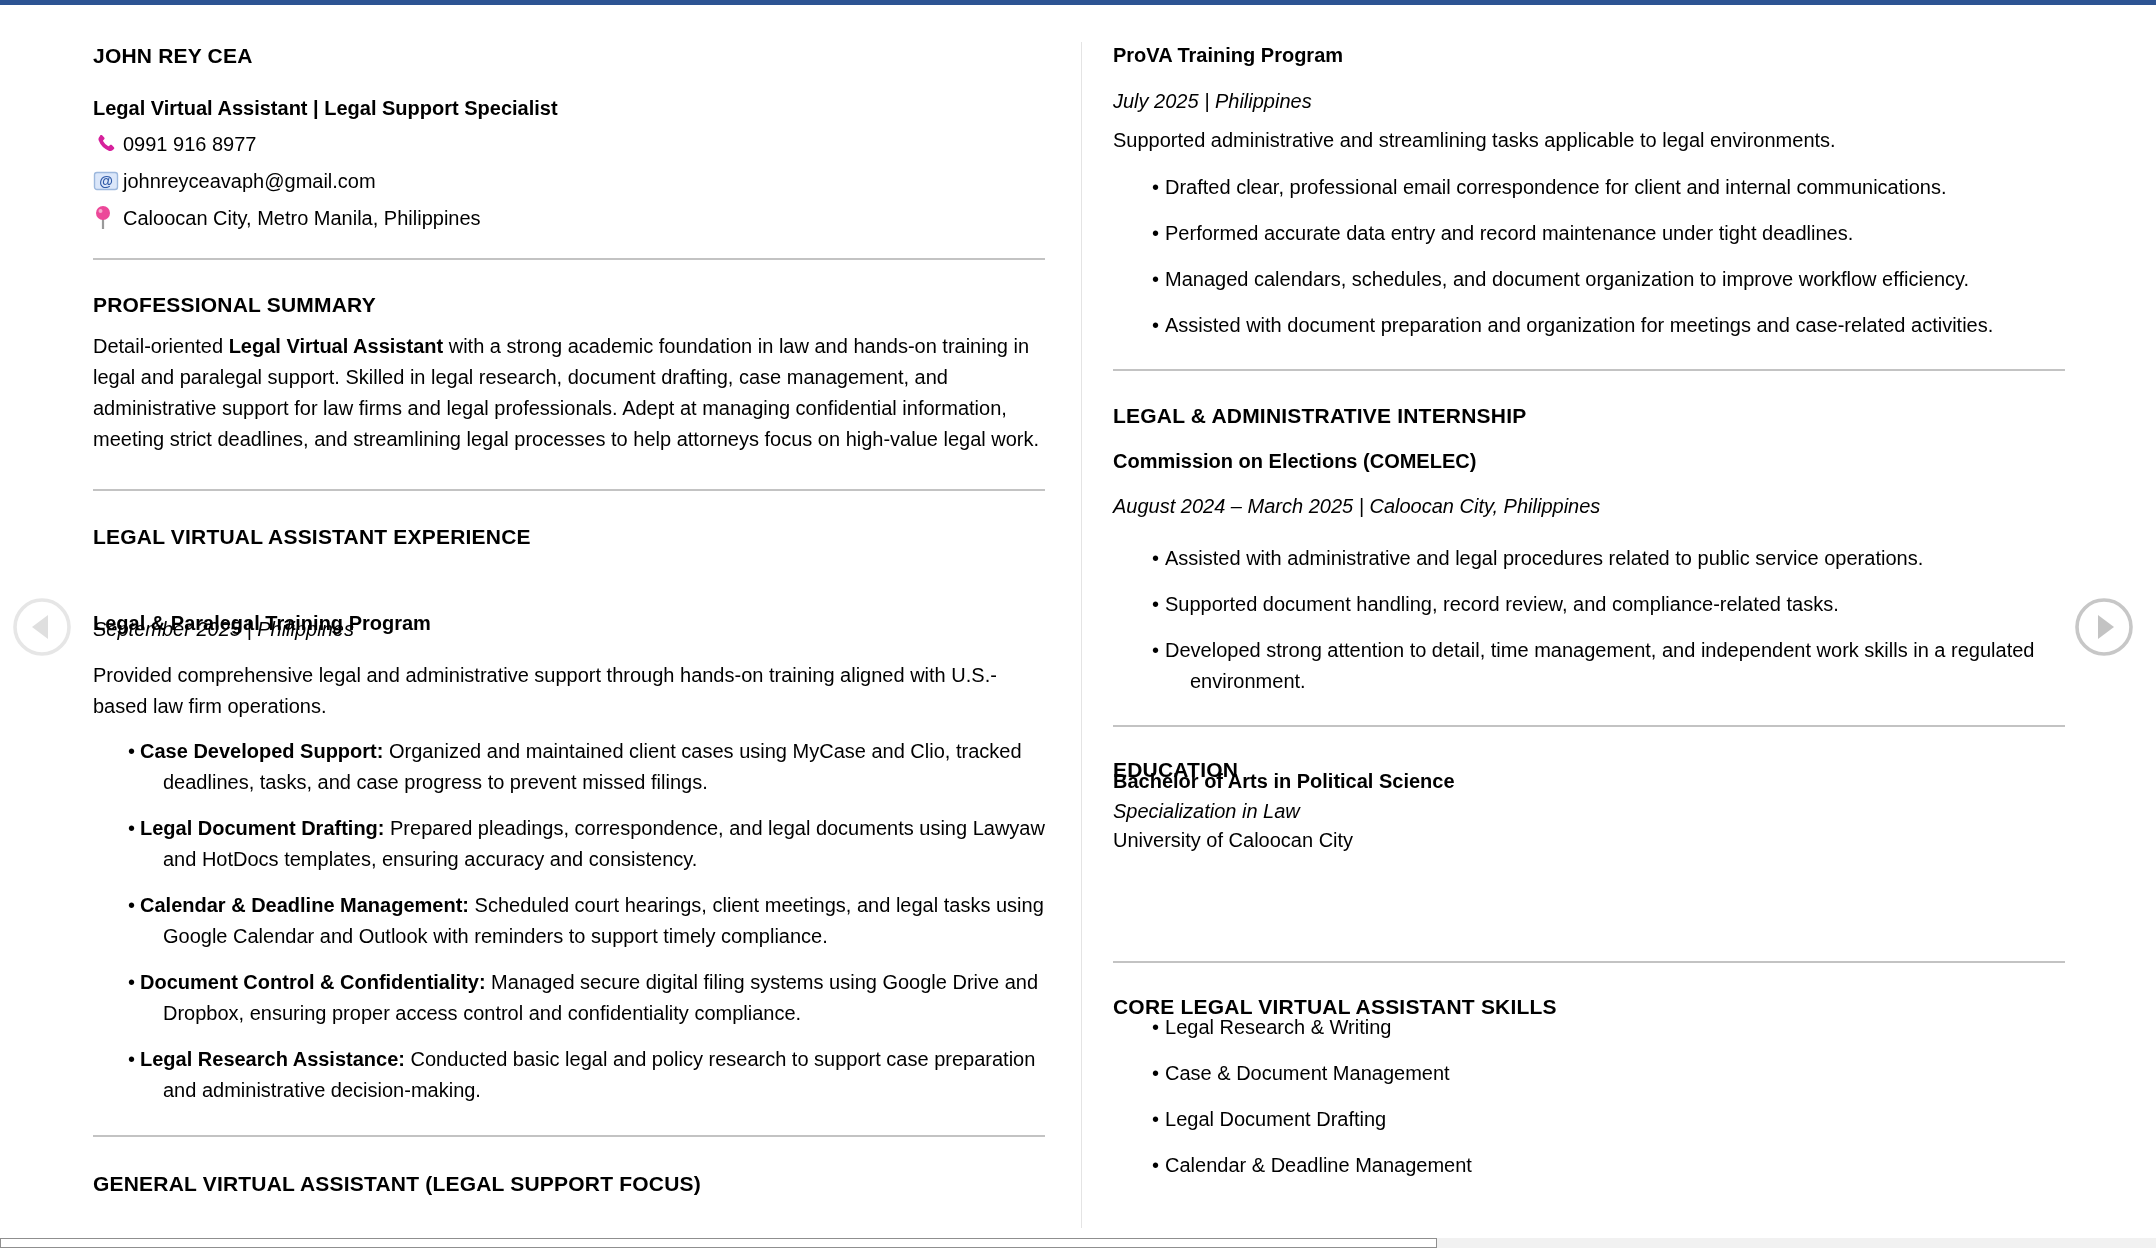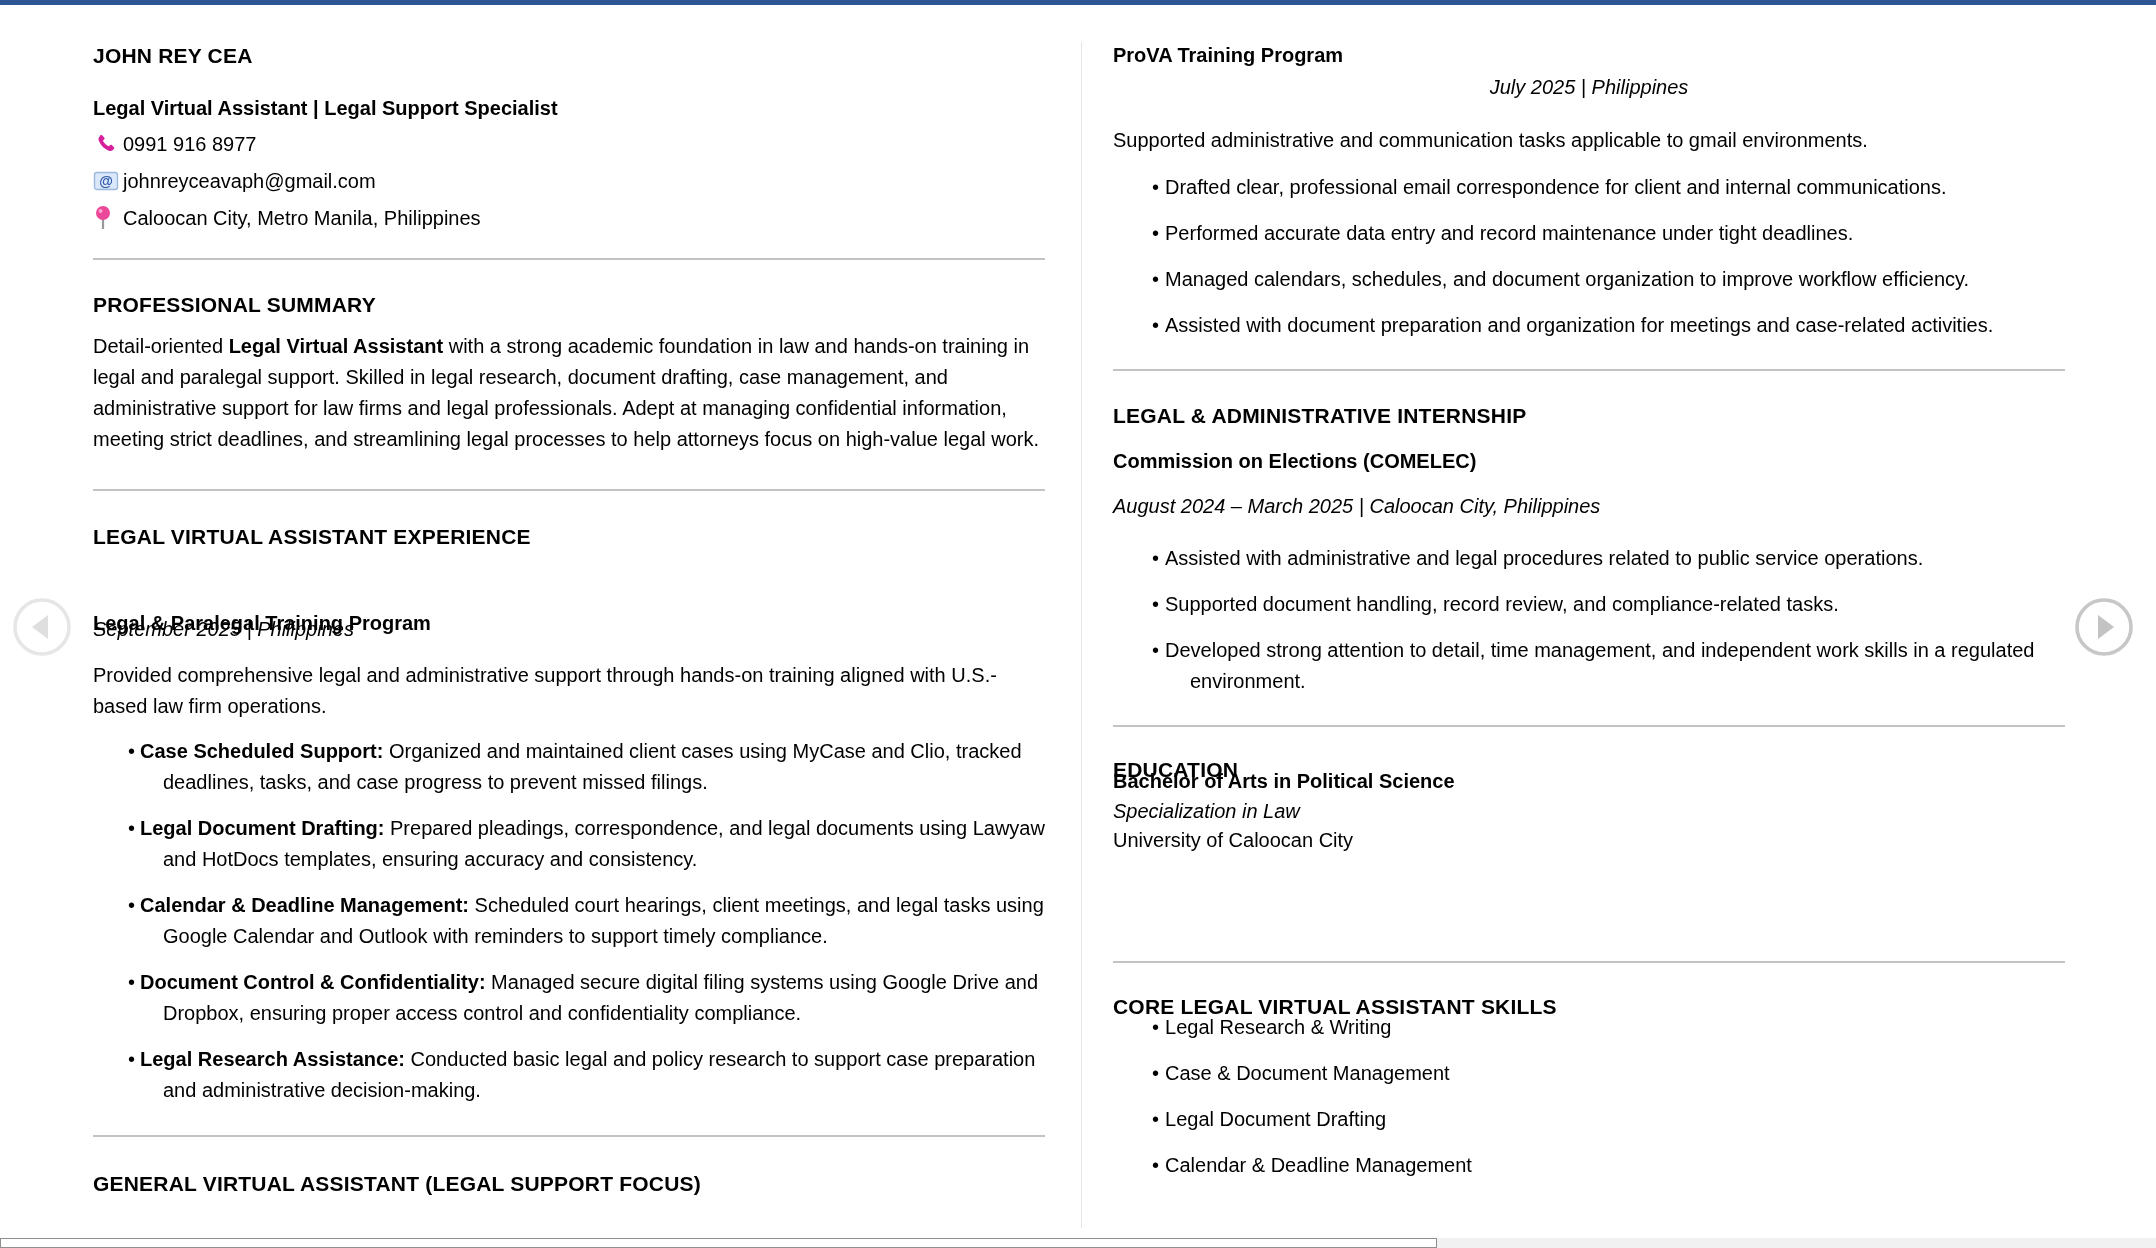--- a/index.html
+++ b/index.html
@@ -127,36 +127,36 @@
     <div class="abs para" style="top:331px;"><span>Detail-oriented </span><b class="inb">Legal Virtual Assistant</b><span> with a strong academic foundation in law and hands-on training in legal and paralegal support. Skilled in legal research, document drafting, case management, and administrative support for law firms and legal professionals. Adept at managing confidential information, meeting strict deadlines, and streamlining legal processes to help attorneys focus on high-value legal work.</span></div>
 
     <div class="rule" style="top:489px;"></div>
 
     <div class="abs sechead" style="top:525px;">LEGAL VIRTUAL ASSISTANT EXPERIENCE</div>
     <div class="abs role" style="top:572px;margin-top:40px;">Legal &amp; Paralegal Training Program</div>
     <div class="abs meta" style="top:612px;">September 2025 | Philippines</div>
     <div class="abs para" style="top:660px;">Provided comprehensive legal and administrative support through hands-on training aligned with U.S.-based law firm operations.</div>
 
     <div class="abs" style="top:736px;">
-      <div class="bullet"><span class="dot">•</span><span class="lbl">Case Scheduled Support:</span><span> Organized and maintained client cases using MyCase and Clio, tracked deadlines, tasks, and case progress to prevent missed filings.</span></div>
+      <div class="bullet"><span class="dot">•</span><span class="lbl">Case Developed Support:</span><span> Organized and maintained client cases using MyCase and Clio, tracked deadlines, tasks, and case progress to prevent missed filings.</span></div>
       <div class="bullet"><span class="dot">•</span><span class="lbl">Legal Document Drafting:</span><span> Prepared pleadings, correspondence, and legal documents using Lawyaw and HotDocs templates, ensuring accuracy and consistency.</span></div>
       <div class="bullet"><span class="dot">•</span><span class="lbl">Calendar &amp; Deadline Management:</span><span> Scheduled court hearings, client meetings, and legal tasks using Google Calendar and Outlook with reminders to support timely compliance.</span></div>
       <div class="bullet"><span class="dot">•</span><span class="lbl">Document Control &amp; Confidentiality:</span><span> Managed secure digital filing systems using Google Drive and Dropbox, ensuring proper access control and confidentiality compliance.</span></div>
       <div class="bullet"><span class="dot">•</span><span class="lbl">Legal Research Assistance:</span><span> Conducted basic legal and policy research to support case preparation and administrative decision-making.</span></div>
     </div>
 
     <div class="rule" style="top:1135px;"></div>
     <div class="abs sechead" style="top:1172px;">GENERAL VIRTUAL ASSISTANT (LEGAL SUPPORT FOCUS)</div>
   </div>
 
   <div class="col col-right">
 
     <div class="abs role" style="top:44px;">ProVA Training Program</div>
-    <div class="abs meta" style="top:76px; margin-top:0;text-align:center;">July 2025 | Philippines</div>
-    <div class="abs para" style="top:125px;">Supported administrative and communication tasks applicable to gmail environments.</div>
+    <div class="abs meta" style="top:90px; margin-top:0;">July 2025 | Philippines</div>
+    <div class="abs para" style="top:125px;">Supported administrative and streamlining tasks applicable to legal environments.</div>
 
     <div class="abs" style="top:172px;">
       <div class="sbullet"><span class="dot">•</span><span>Drafted clear, professional email correspondence for client and internal communications.</span></div>
       <div class="sbullet"><span class="dot">•</span><span>Performed accurate data entry and record maintenance under tight deadlines.</span></div>
       <div class="sbullet"><span class="dot">•</span><span>Managed calendars, schedules, and document organization to improve workflow efficiency.</span></div>
       <div class="sbullet"><span class="dot">•</span><span>Assisted with document preparation and organization for meetings and case-related activities.</span></div>
     </div>
 
     <div class="rule" style="top:369px;"></div>
 

